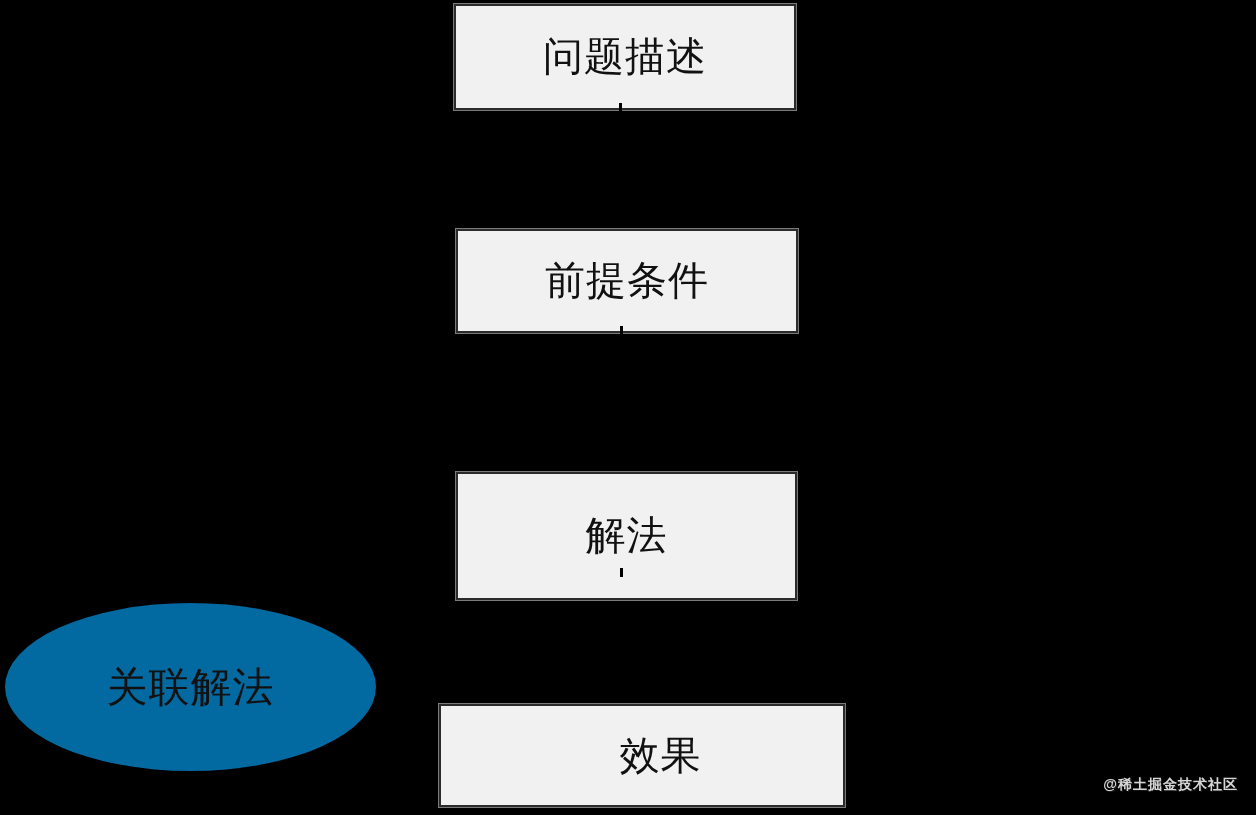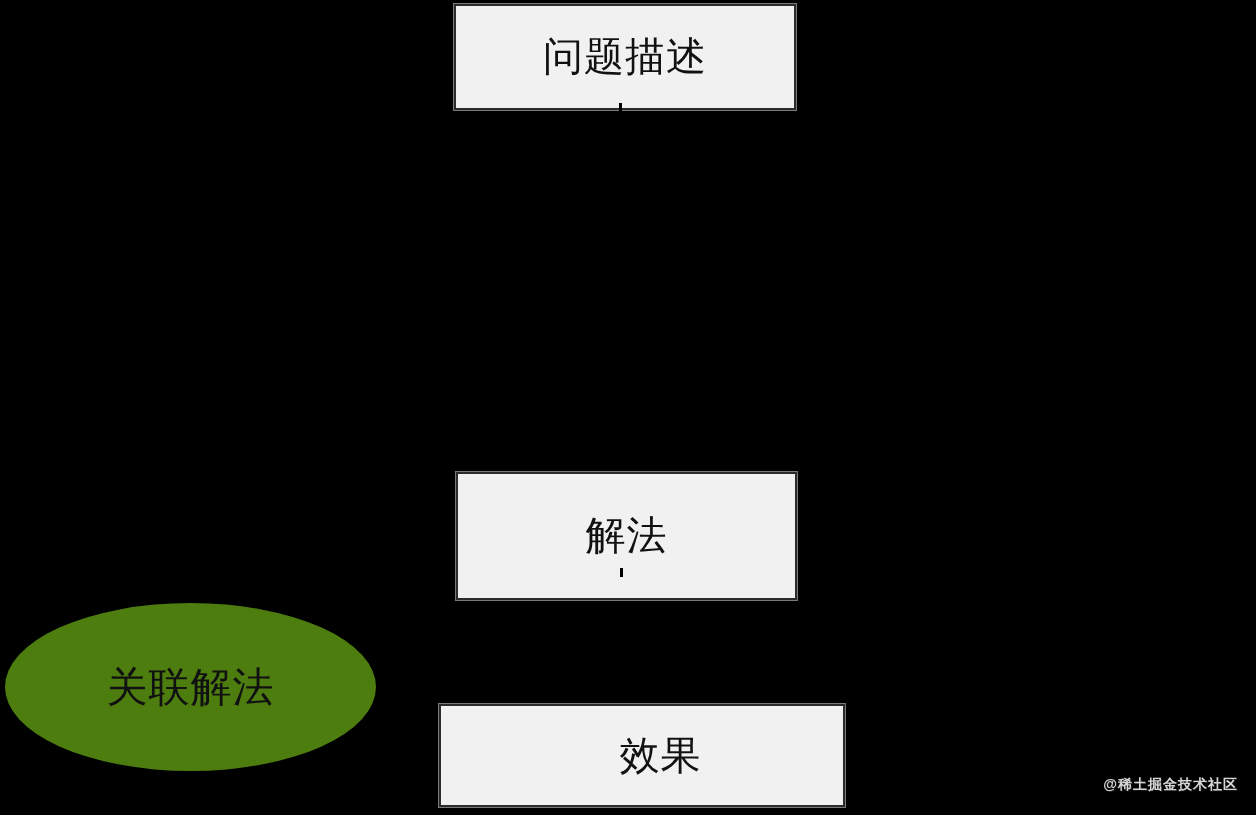--- a/index.html
+++ b/index.html
@@ -26,21 +26,21 @@
     letter-spacing: 1px;
     line-height: 1;
     white-space: nowrap;
   }
   .node.rect {
     background: #f1f1f1;
     border: 2px solid #2b2b2b;
     box-shadow: 0 0 0 1px #7a7a7a;
   }
   .node.ellipse {
-    background: #4d7c0f;
+    background: #0369a1;
     border: 2px solid #000000;
     border-radius: 50%;
     font-size: 41px;
   }
   #node-problem      { left: 454px; top: 4px;   width: 342px; height: 106px; }
   #node-precondition { left: 456px; top: 229px; width: 342px; height: 104px; }
   #node-solution     { left: 456px; top: 472px; width: 341px; height: 128px; align-items: center; }
   #node-effect       { left: 439px; top: 704px; width: 406px; height: 103px; padding-left: 37px; }
   #node-related      { left: 3px;   top: 601px; width: 375px; height: 172px; }
   #node-other        { left: 879px; top: 603px; width: 370px; height: 166px; }
@@ -70,20 +70,23 @@
 </style>
 </head>
 <body>
 
 <div class="stage">
 
   <div class="node rect" id="node-problem">
     <span>问题描述</span>
   </div>
 
+  <div class="node rect" id="node-precondition">
+    <span>前提条件</span>
+  </div>
 
   <div class="node rect" id="node-solution">
     <span>解法</span>
   </div>
 
   <div class="node rect" id="node-effect">
     <span>效果</span>
   </div>
 
   <div class="node ellipse" id="node-related">

